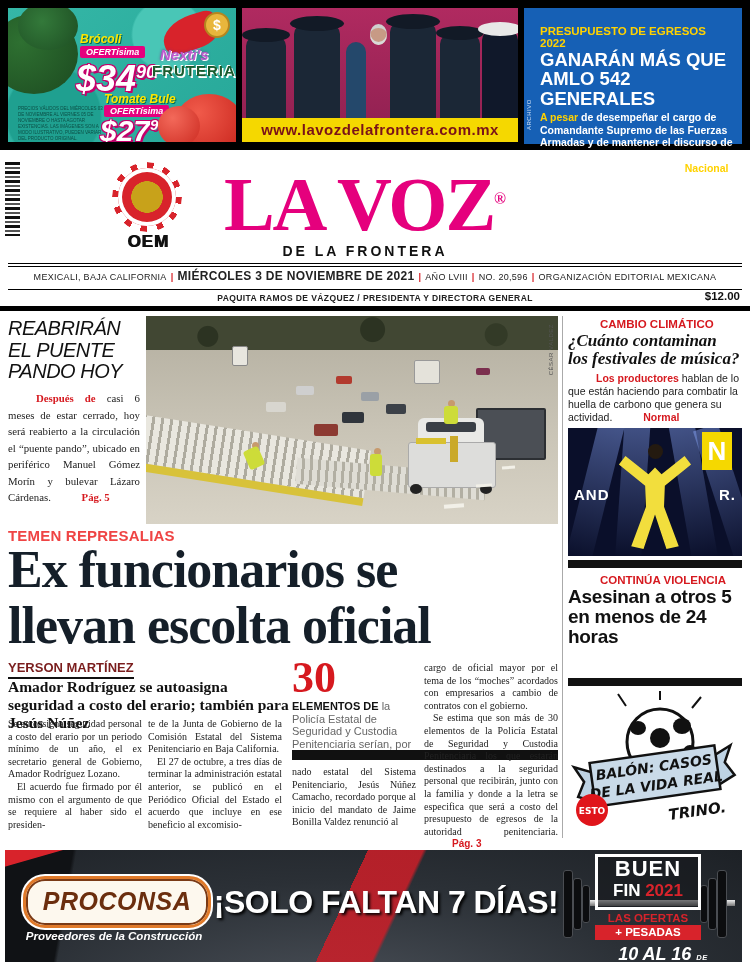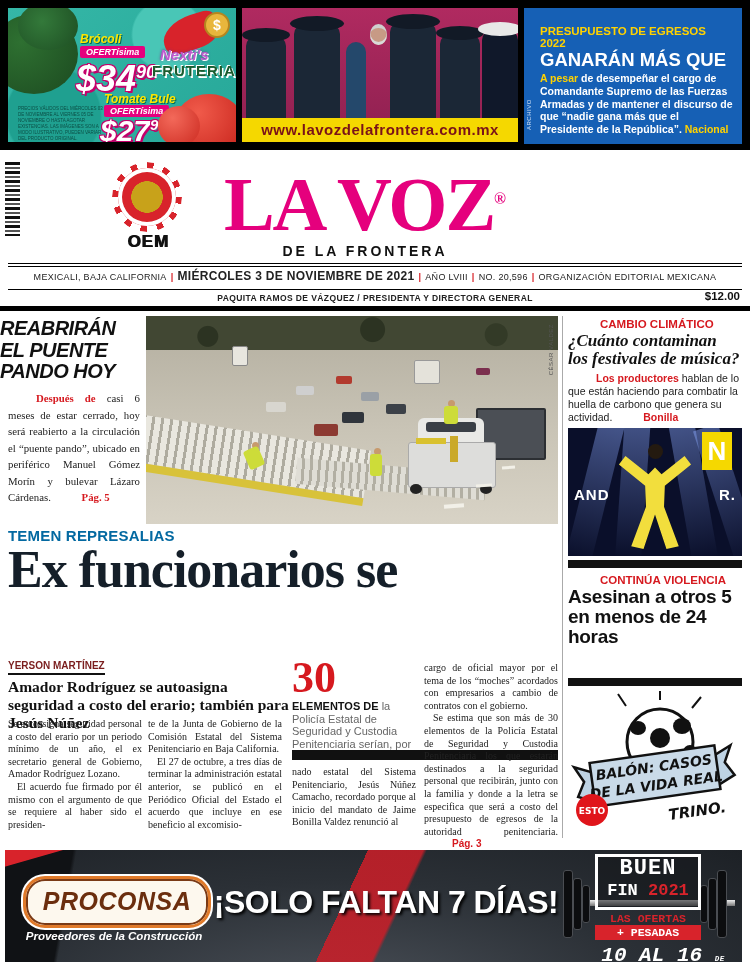--- a/index.html
+++ b/index.html
@@ -70,21 +70,21 @@
   .hr{position:absolute;background:#000;}
 
   #dateline{left:0;top:269px;width:750px;text-align:center;font-size:9px;color:#222;
     text-transform:uppercase;letter-spacing:.3px;}
   #dateline .date{font-weight:900;font-size:12px;}
   #dateline .sep{color:#d6191f;font-weight:bold;padding:0 4px;}
   #director{left:0;top:293px;width:750px;text-align:center;font-weight:bold;font-size:8.5px;color:#222;letter-spacing:.4px;}
   #price{right:10px;top:290px;font-weight:900;font-size:11.5px;color:#111;}
 
   
-  #bridge-h{left:0;top:318px;width:134px;font-weight:700;font-style:italic;font-size:20px;
+  #bridge-h{left:8px;top:318px;width:134px;font-weight:400;font-style:italic;font-size:20px;
     line-height:21.5px;color:#111;letter-spacing:-.5px;}
   #bridge-b{left:8px;top:390px;width:132px;font-size:10.8px;line-height:16.5px;color:#222;}
 
   #bridge-photo{left:146px;top:316px;width:412px;height:208px;overflow:hidden;
     background:linear-gradient(#b3ae9f,#c9c4b6 55%,#d8d3c6);}
   #trees{position:absolute;left:0;top:0;width:412px;height:34px;
     background:radial-gradient(circle at 15% 60%,#2c3322 0 10px,transparent 11px),
                radial-gradient(circle at 55% 40%,#2c3322 0 12px,transparent 13px),
                radial-gradient(circle at 85% 55%,#333a27 0 11px,transparent 12px),#414733;}
   .car{position:absolute;border-radius:2px;}
@@ -110,24 +110,24 @@
     clip-path:polygon(50% 14%,58% 21%,86% 2%,94% 11%,62% 33%,61% 55%,79% 96%,64% 99%,50% 63%,36% 99%,21% 96%,39% 55%,38% 33%,6% 11%,14% 2%,42% 21%);}
   #performer-head{position:absolute;left:80px;top:16px;width:15px;height:15px;border-radius:50%;background:#241a10;}
   #n-logo{position:absolute;right:10px;top:4px;width:30px;height:38px;background:#f5d800;
     color:#fff;font-weight:900;font-size:26px;text-align:center;line-height:38px;}
   .concert-txt{position:absolute;color:#fff;font-weight:900;font-size:15px;letter-spacing:1px;}
   .bar-black{position:absolute;background:#111;}
 
   #violence-h{font-weight:900;font-size:19px;line-height:20px;color:#111;letter-spacing:-.3px;}
 
   
-  #lead-kicker{left:8px;top:527px;font-weight:900;font-size:15px;color:#0369a1;letter-spacing:.2px;}
+  #lead-kicker{left:8px;top:527px;font-weight:900;font-size:15px;color:#ef4444;letter-spacing:.2px;}
   .lead-head{left:8px;width:556px;font-family:"Liberation Serif",serif;font-weight:900;
     font-size:52px;color:#151f29;letter-spacing:-1px;}
-  #byline{left:8px;top:660px;font-weight:900;font-size:10px;color:#7a1d1d;
+  #byline{left:8px;top:660px;font-weight:900;font-size:13px;color:#7a1d1d;
     border-bottom:2px solid #111;padding-bottom:2px;text-align:right;}
   #subhead{left:8px;top:678px;width:282px;font-family:"Liberation Serif",serif;font-weight:bold;
     font-size:15.5px;line-height:18px;color:#111;}
   .colx{font-family:"Liberation Serif",serif;font-size:10px;line-height:12.6px;color:#222;text-align:justify;}
   .colx p{margin:0;}
   .colx p+p{text-indent:9px;}
   #callout-num{left:292px;top:652px;font-family:"Liberation Serif",serif;font-weight:900;
     font-size:44px;color:#d6191f;}
   #callout-txt{left:292px;top:700px;width:122px;font-size:11px;line-height:12.5px;color:#666;}
   #callout-txt b{color:#111;}
@@ -142,33 +142,33 @@
       linear-gradient(115deg,transparent 46%,rgba(205,30,40,.85) 46% 53%,transparent 53.5%),
       linear-gradient(100deg,#101215 0 9%,transparent 9.5%),
       radial-gradient(ellipse at 45% 130%,#4a5058 0%,#2b3036 55%,#1d2126 100%);}
   #proconsa-logo{position:absolute;left:18px;top:26px;width:182px;height:46px;background:#fdf8ee;
     border:3px solid #e07a2a;border-radius:22px;box-shadow:0 0 0 2px #fff,0 0 0 2px #7a3a16 inset;
     color:#6b2e0e;font-weight:900;font-style:italic;font-size:25px;text-align:center;line-height:44px;letter-spacing:.5px;}
   #proconsa-tag{position:absolute;left:18px;top:80px;width:182px;text-align:center;color:#fff;
     font-weight:bold;font-style:italic;font-size:11.5px;}
   #ad-head{position:absolute;left:205px;top:34px;width:352px;text-align:center;color:#fff;
     font-weight:900;font-size:32px;letter-spacing:-.5px;text-shadow:2px 2px 3px #000;}
-  #buenfin{position:absolute;left:558px;top:4px;width:164px;height:104px;font-family:Liberation Mono, monospace;}
+  #buenfin{position:absolute;left:558px;top:4px;width:164px;height:104px;}
   #bf-bar{position:absolute;left:0;top:46px;width:172px;height:6px;background:linear-gradient(#eee,#777);}
   .plate{position:absolute;background:#0c0d0f;border:1px solid #4a4d52;border-radius:3px;}
   #bf-box{position:absolute;left:32px;top:0;width:106px;height:56px;border:3px solid #fff;
     box-sizing:border-box;text-align:center;background:rgba(20,22,26,.55);}
   #bf-buen{color:#fff;font-weight:900;font-size:22px;line-height:24px;letter-spacing:1px;}
   #bf-fin{color:#fff;font-weight:900;font-size:17px;}
   #bf-year{color:#d8232b;font-weight:900;font-size:17px;}
   #bf-of1{position:absolute;left:32px;top:58px;width:106px;text-align:center;color:#d8232b;font-weight:900;font-size:11.5px;}
   #bf-of2{position:absolute;left:32px;top:71px;width:106px;height:15px;background:#d8232b;color:#fff;
     font-weight:900;font-size:11.5px;text-align:center;line-height:15px;}
   #bf-dates{position:absolute;left:10px;top:90px;width:152px;text-align:center;color:#fff;font-style:italic;}
-  #bf-dates .big{font-weight:900;font-size:21px;margin-left:28px;}
+  #bf-dates .big{font-weight:900;font-size:18px;margin-left:28px;}
   #bf-dates .small{font-weight:bold;font-size:7.5px;letter-spacing:.5px;}
 </style>
 </head>
 <body>
 
 <div id="page">
 
   <div id="top-strip" class="abs">
 
     <div id="grocery" class="abs">
@@ -202,21 +202,21 @@
       <div class="cap" style="left:144px;top:6px;width:54px;height:15px;"></div>
       <div class="sol" style="left:198px;top:26px;width:40px;height:108px;"></div>
       <div class="cap" style="left:194px;top:18px;width:48px;height:14px;"></div>
       <div class="sol" style="left:240px;top:22px;width:36px;height:112px;background:#10182a;"></div>
       <div class="cap" style="left:236px;top:14px;width:44px;height:14px;background:#e8e8e8;"></div>
     </div>
     <div id="url-banner" class="abs">www.lavozdelafrontera.com.mx</div>
 
     <div id="national" class="abs">
       <div class="kick">PRESUPUESTO DE EGRESOS 2022</div>
-      <div class="head"><span>GANARÁN MÁS QUE</span><br></div>
+      <div class="head"><span>GANARÁN MÁS QUE</span><br><span>AMLO 542 GENERALES</span></div>
       <div class="bod"><span class="yellow">A pesar</span><span> de desempeñar el cargo de Comandante Supremo de las Fuerzas Armadas y de mantener el discurso de que “nadie gana más que el Presidente de la República”. </span><span class="yellow">Nacional</span></div>
     </div>
     <div id="nat-credit" class="abs vtext">ARCHIVO</div>
   </div>
 
   <div id="barcode" class="abs"></div>
   <div id="oem-rays" class="abs"></div>
   <div id="oem-sun" class="abs"></div>
   <div id="oem-word" class="abs">OEM</div>
   <div id="brand" class="abs serif"><span>LA VOZ</span><sup>®</sup></div>
@@ -270,21 +270,21 @@
     <div class="dash" style="left:298px;top:188px;width:20px;height:4px;transform:rotate(-4deg);"></div>
     <div class="dash" style="left:330px;top:168px;width:16px;height:3px;transform:rotate(-4deg);"></div>
     <div class="dash" style="left:356px;top:150px;width:13px;height:3px;transform:rotate(-4deg);"></div>
     <div id="photo-credit" class="abs vtext">CÉSAR VALDEZ</div>
   </div>
 
   <div id="col-rule" class="abs"></div>
 
   <div class="abs kicker-red" style="left:568px;top:318px;">CAMBIO CLIMÁTICO</div>
   <div id="climate-h" class="abs" style="left:568px;top:332px;width:176px;"><span>¿Cuánto contaminan</span><br><span>los festivales de música?</span></div>
-  <div class="abs brief" style="left:568px;top:372px;width:176px;"><span class="red bold">Los productores</span><span> hablan de lo que están haciendo para combatir la huella de carbono que genera su actividad. </span><span class="red bold">Bonilla</span></div>
+  <div class="abs brief" style="left:568px;top:372px;width:176px;"><span class="red bold">Los productores</span><span> hablan de lo que están haciendo para combatir la huella de carbono que genera su actividad. </span><span class="red bold">Normal</span></div>
 
   <div id="concert" class="abs">
     <div class="beam" style="left:14px;top:-6px;transform:rotate(14deg);"></div>
     <div class="beam" style="left:52px;top:-10px;transform:rotate(4deg);"></div>
     <div class="beam" style="left:112px;top:-8px;transform:rotate(-10deg);"></div>
     <div class="beam" style="left:146px;top:-4px;transform:rotate(-18deg);"></div>
     <div id="performer"></div>
     <div id="performer-head"></div>
     <span class="concert-txt" style="left:6px;top:58px;">AND</span>
     <span class="concert-txt" style="right:6px;top:58px;">R.</span>
@@ -312,20 +312,21 @@
         <text x="87" y="100" text-anchor="middle" font-family="DejaVu Sans, sans-serif" font-size="14" font-style="italic" font-weight="bold" fill="#111">DE LA VIDA REAL</text>
       </g>
       <text x="130" y="126" text-anchor="middle" transform="rotate(-8 130 126)" font-family="DejaVu Sans, sans-serif" font-size="15" font-style="italic" font-weight="bold" fill="#111">TRINO.</text>
       <circle cx="24" cy="120" r="16" fill="#e0151b"></circle>
       <text x="24" y="124" text-anchor="middle" font-family="DejaVu Sans, sans-serif" font-size="9" font-weight="bold" fill="#fff">ESTO</text>
     </svg>
   </div>
 
   <div id="lead-kicker" class="abs">TEMEN REPRESALIAS</div>
   <div class="abs lead-head" style="top:540px;">Ex funcionarios se</div>
+  <div class="abs lead-head" style="top:596px;">llevan escolta oficial</div>
 
   <div id="byline" class="abs">YERSON MARTÍNEZ</div>
   <div id="subhead" class="abs">Amador Rodríguez se autoasigna seguridad a costo del erario; también para Jesús Núñez</div>
 
   <div class="abs colx" style="left:8px;top:718px;width:134px;">
     <p>Se autoasigna seguridad personal a costo del erario por un periodo mínimo de un año, el ex secretario general de Gobierno, Amador Rodríguez Lozano.</p>
     <p>El acuerdo fue firmado por él mismo con el argumento de que se requiere al haber sido el presiden-</p>
   </div>
   <div class="abs colx" style="left:148px;top:718px;width:134px;">
     <p>te de la Junta de Gobierno de la Comisión Estatal del Sistema Penitenciario en Baja California.</p>

